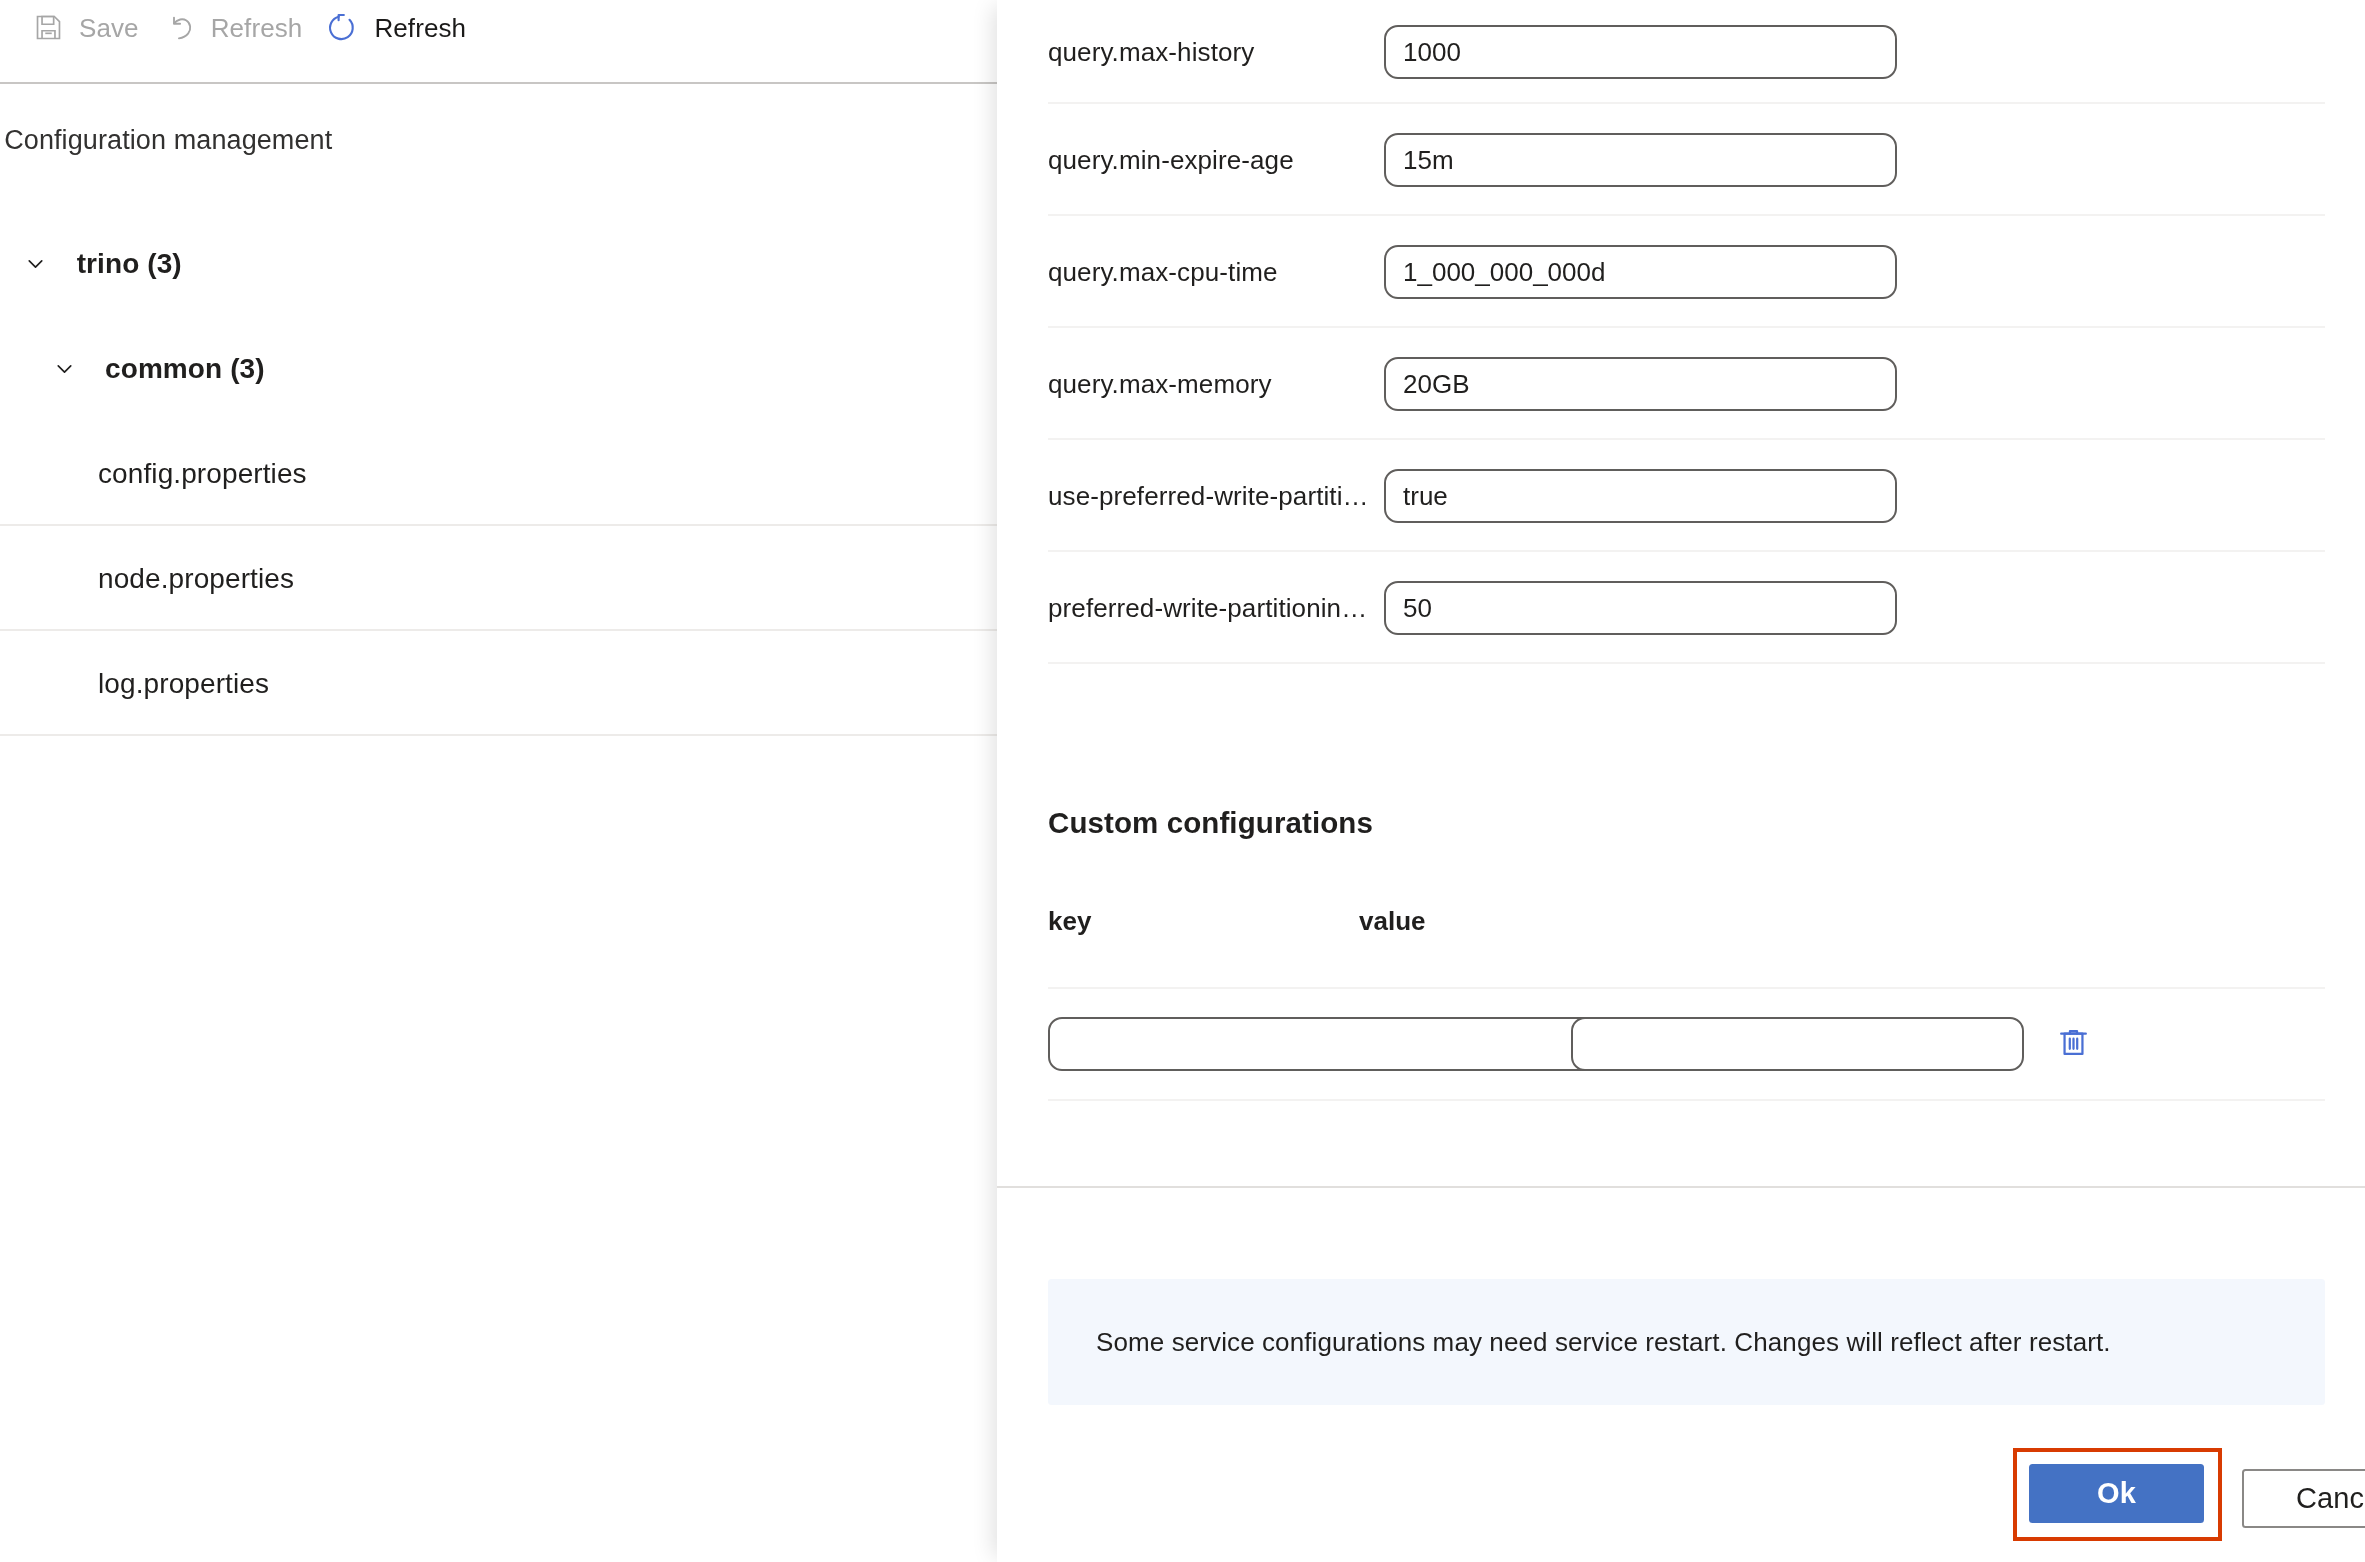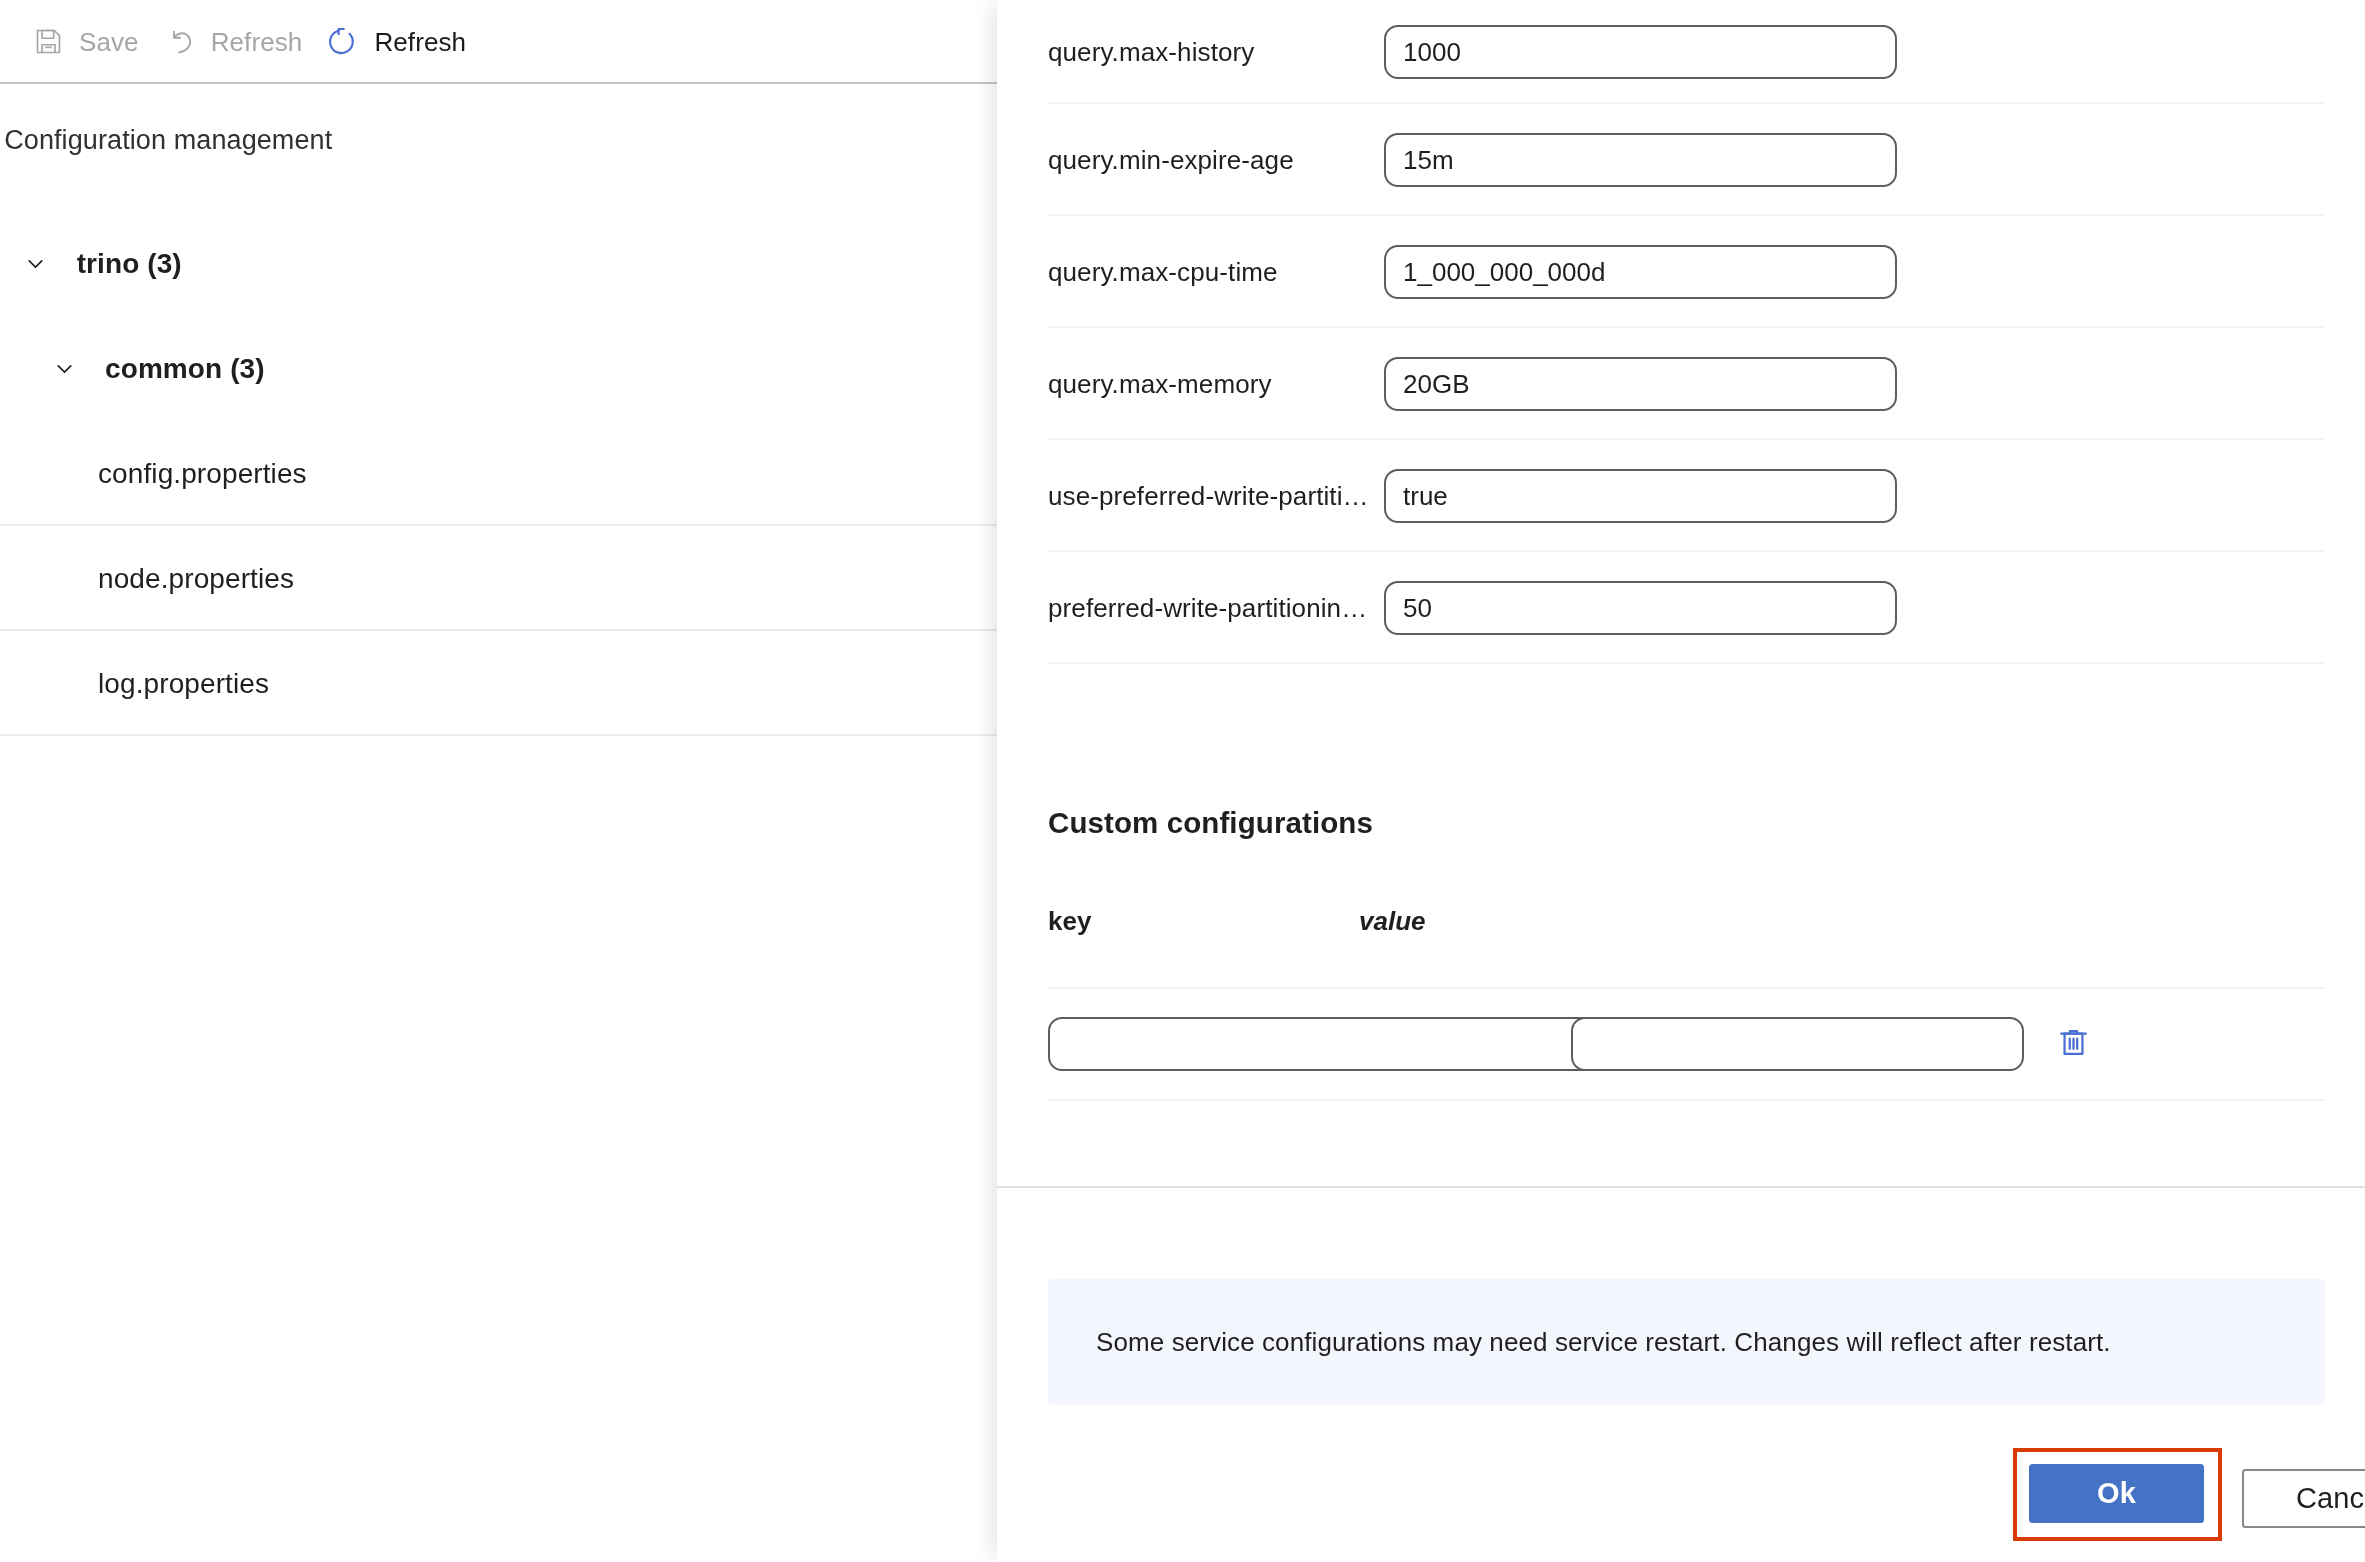--- a/index.html
+++ b/index.html
@@ -27,21 +27,21 @@
     height: 1563px;
     background: #ffffff;
   }
 
   .command-bar {
     position: absolute;
     left: 0; top: 0;
     width: 997px;
     height: 83px;
     display: flex;
-    align-items: center;
+    align-items: flex-start;
     padding-left: 24px;
     gap: 0px;
   }
 
   .cmd-btn {
     display: flex;
     align-items: center;
     gap: 14px;
     height: 55px;
     padding: 0 17px 0 7px;
@@ -189,21 +189,21 @@
     left: 51px; top: 906px;
     width: 1277px;
     height: 83px;
   }
   .kv-head .kv-key {
     position: absolute; left: 0; top: 0;
     font-size: 26px; font-weight: bold; color: #201f1e;
   }
   .kv-head .kv-val {
     position: absolute; left: 311px; top: 0;
-    font-size: 26px; font-weight: bold; color: #201f1e; font-style: italic;
+    font-size: 26px; font-weight: bold; color: #201f1e;
   }
   .kv-head::after {
     content: "";
     position: absolute; left: 0; bottom: 0;
     width: 1277px; height: 2.1px; background: #f3f2f1;
   }
 
   .kv-row {
     position: absolute;
     left: 51px; top: 989px;

